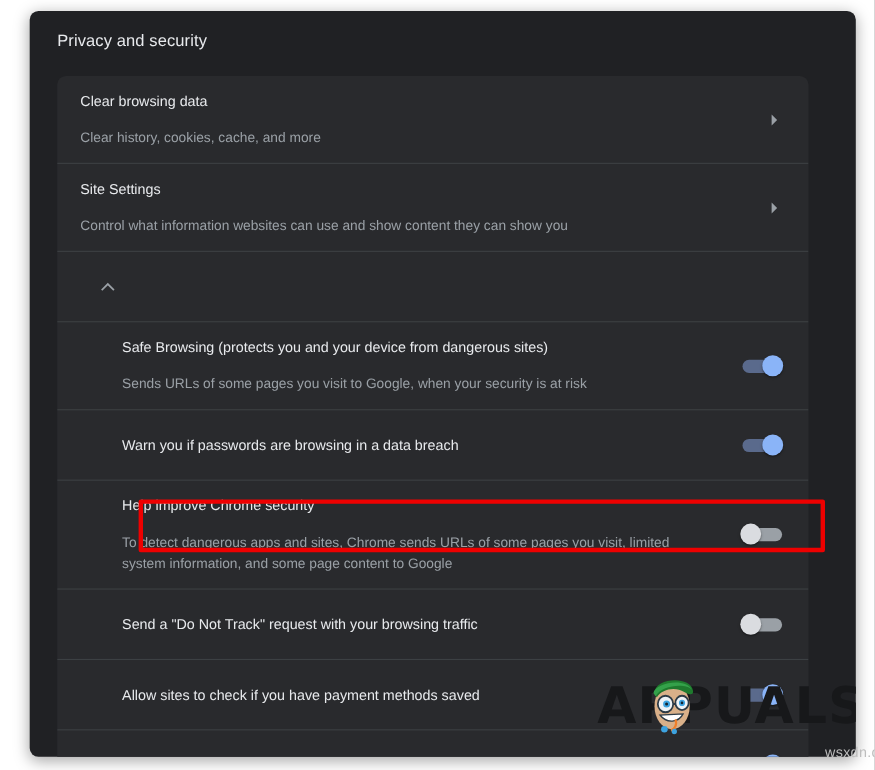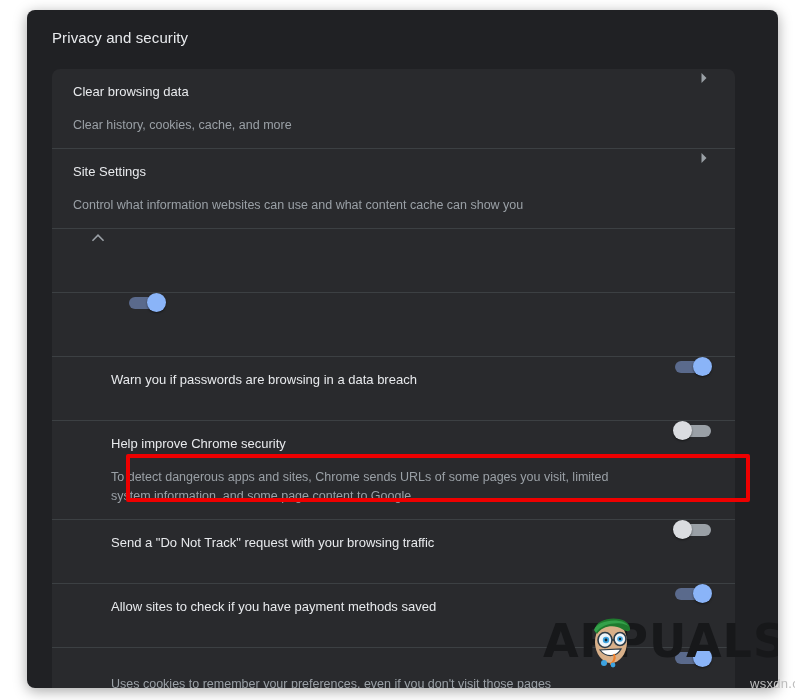--- a/index.html
+++ b/index.html
@@ -54,21 +54,21 @@
     background: #292a2d;
     border-radius: 8px;
     overflow: hidden;
   }
 
   .row {
     position: relative;
     box-sizing: border-box;
     padding: 0 22px 0 21px;
     display: flex;
-    align-items: flex-start;
+    align-items: center;
     border-bottom: 1px solid #3c4043;
     min-height: 64px;
     gap: 16px;
   }
   .row:last-child { border-bottom: none; }
 
   .row-indent {
     padding-left: 59px;
   }
 
@@ -224,21 +224,21 @@
             <svg width="18" height="18" viewBox="0 0 18 18">
                 <path d="M6.5 4 L11.5 9 L6.5 14 Z" fill="#9aa0a6"></path>
               </svg>
           </span>
         </div>
       </div>
 
       <div class="row">
         <div class="row-text">
           <div class="row-title">Site Settings</div>
-          <div class="row-sub">Control what information websites can use and what content cache can show you</div>
+          <div class="row-sub">Control what information websites can use and show content they can show you</div>
         </div>
         <div class="row-control">
           <span class="icon-arrow-right">
             <svg width="18" height="18" viewBox="0 0 18 18">
                 <path d="M6.5 4 L11.5 9 L6.5 14 Z" fill="#9aa0a6"></path>
               </svg>
           </span>
         </div>
       </div>
 
@@ -246,20 +246,24 @@
         <div class="row-control">
           <span class="icon-chevron-up">
             <svg width="18" height="18" viewBox="0 0 18 18">
                 <path d="M4 11.2 L9 6.2 L14 11.2" stroke="#9aa0a6" stroke-width="1.6" fill="none" stroke-linecap="square"></path>
               </svg>
           </span>
         </div>
       </div>
 
       <div class="row row-indent">
+        <div class="row-text">
+          <div class="row-title">Safe Browsing (protects you and your device from dangerous sites)</div>
+          <div class="row-sub">Sends URLs of some pages you visit to Google, when your security is at risk</div>
+        </div>
         <div class="row-control">
           <span class="toggle on">
             <span class="track"></span>
             <span class="knob"></span>
           </span>
         </div>
       </div>
 
       <div class="row row-indent">
         <div class="row-text">

